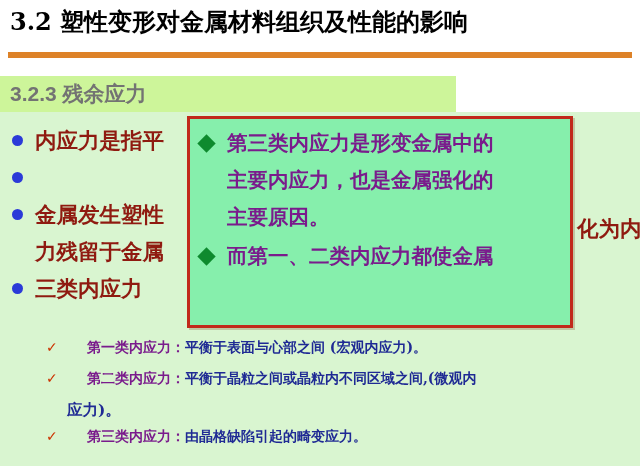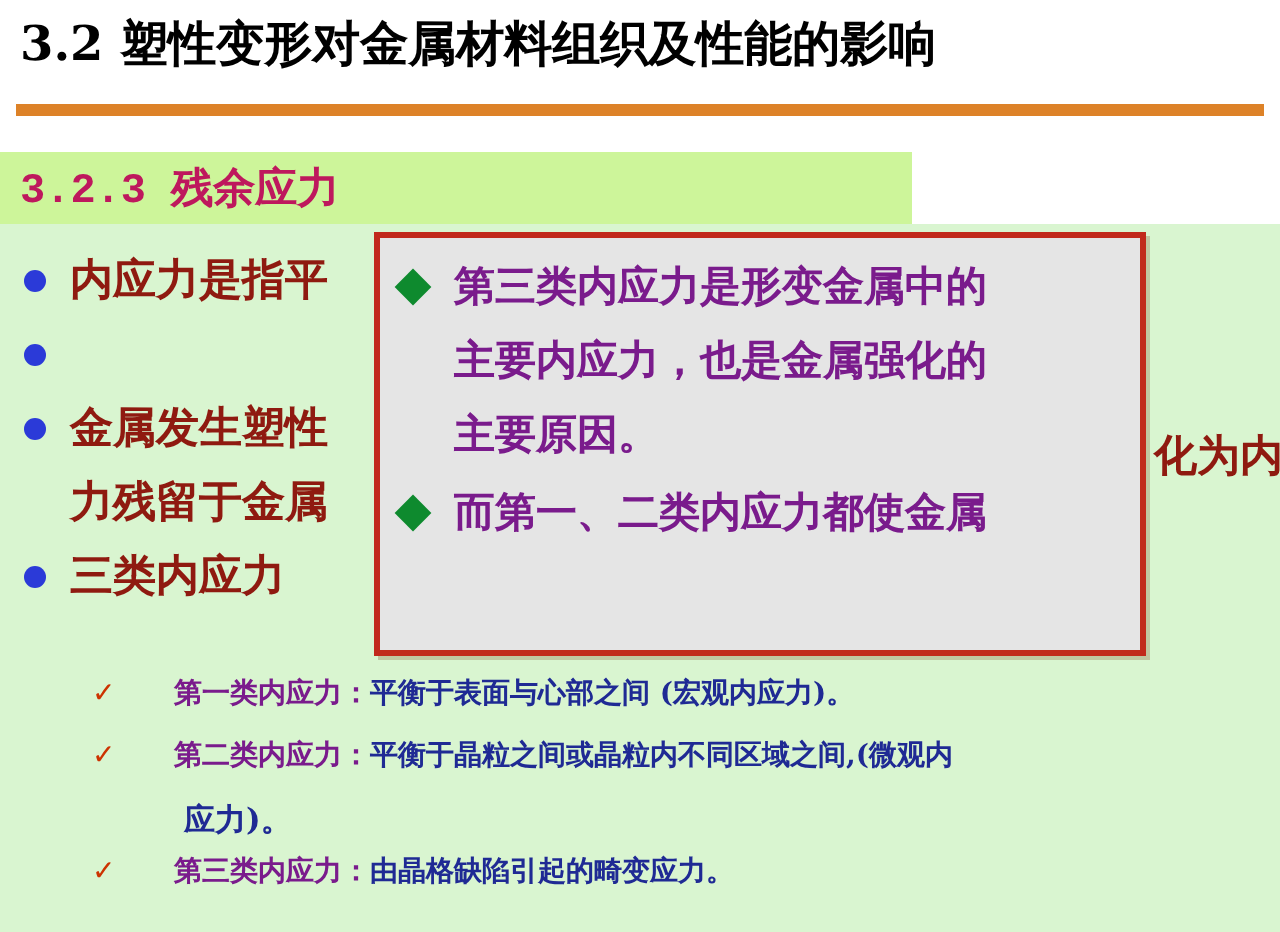--- a/index.html
+++ b/index.html
@@ -70,23 +70,23 @@
     width: 456px;
     height: 36px;
     background: #cdf59a;
   }
   #section-heading {
     position: absolute;
     left: 10px;
     top: 80px;
     font-size: 21px;
     font-weight: bold;
-    color: #be185d;
+    color: #737373;
     white-space: nowrap;
-    font-family: Liberation Mono, monospace;
+    font-family: Liberation Sans, sans-serif;
   }
 
   
   #main-list {
     position: absolute;
     left: 0;
     top: 124px;
     width: 640px;
   }
   .main-item {
@@ -120,21 +120,21 @@
     font-family: "DejaVu Serif", "Liberation Serif", serif;
   }
 
   
   #callout {
     position: absolute;
     left: 187px;
     top: 116px;
     width: 386px;
     height: 212px;
-    background: #e5e5e5;
+    background: #86efac;
     border: 3px solid #c1291b;
     box-sizing: border-box;
     box-shadow: 2px 2px 0 rgba(120,60,20,0.25);
   }
   .callout-item {
     position: relative;
     display: flex;
     align-items: flex-start;
     padding: 0 8px 0 10px;
   }
@@ -183,21 +183,21 @@
   .sub-body {
     font-size: 14px;
     font-weight: bold;
     line-height: 27px;
     font-family: "DejaVu Serif", "Liberation Serif", serif;
   }
   .sub-label { color: #7a1b8c; }
   .sub-desc  { color: #1f2a94; }
   .sub-wrap  { white-space: nowrap; }
   .sub-cont {
-    padding-left: 92px;
+    padding-left: 67px;
     font-size: 15.5px;
     font-weight: bold;
     color: #1f2a94;
     line-height: 27px;
     font-family: "DejaVu Serif", "Liberation Serif", serif;
   }
 </style>
 </head>
 <body>
 

